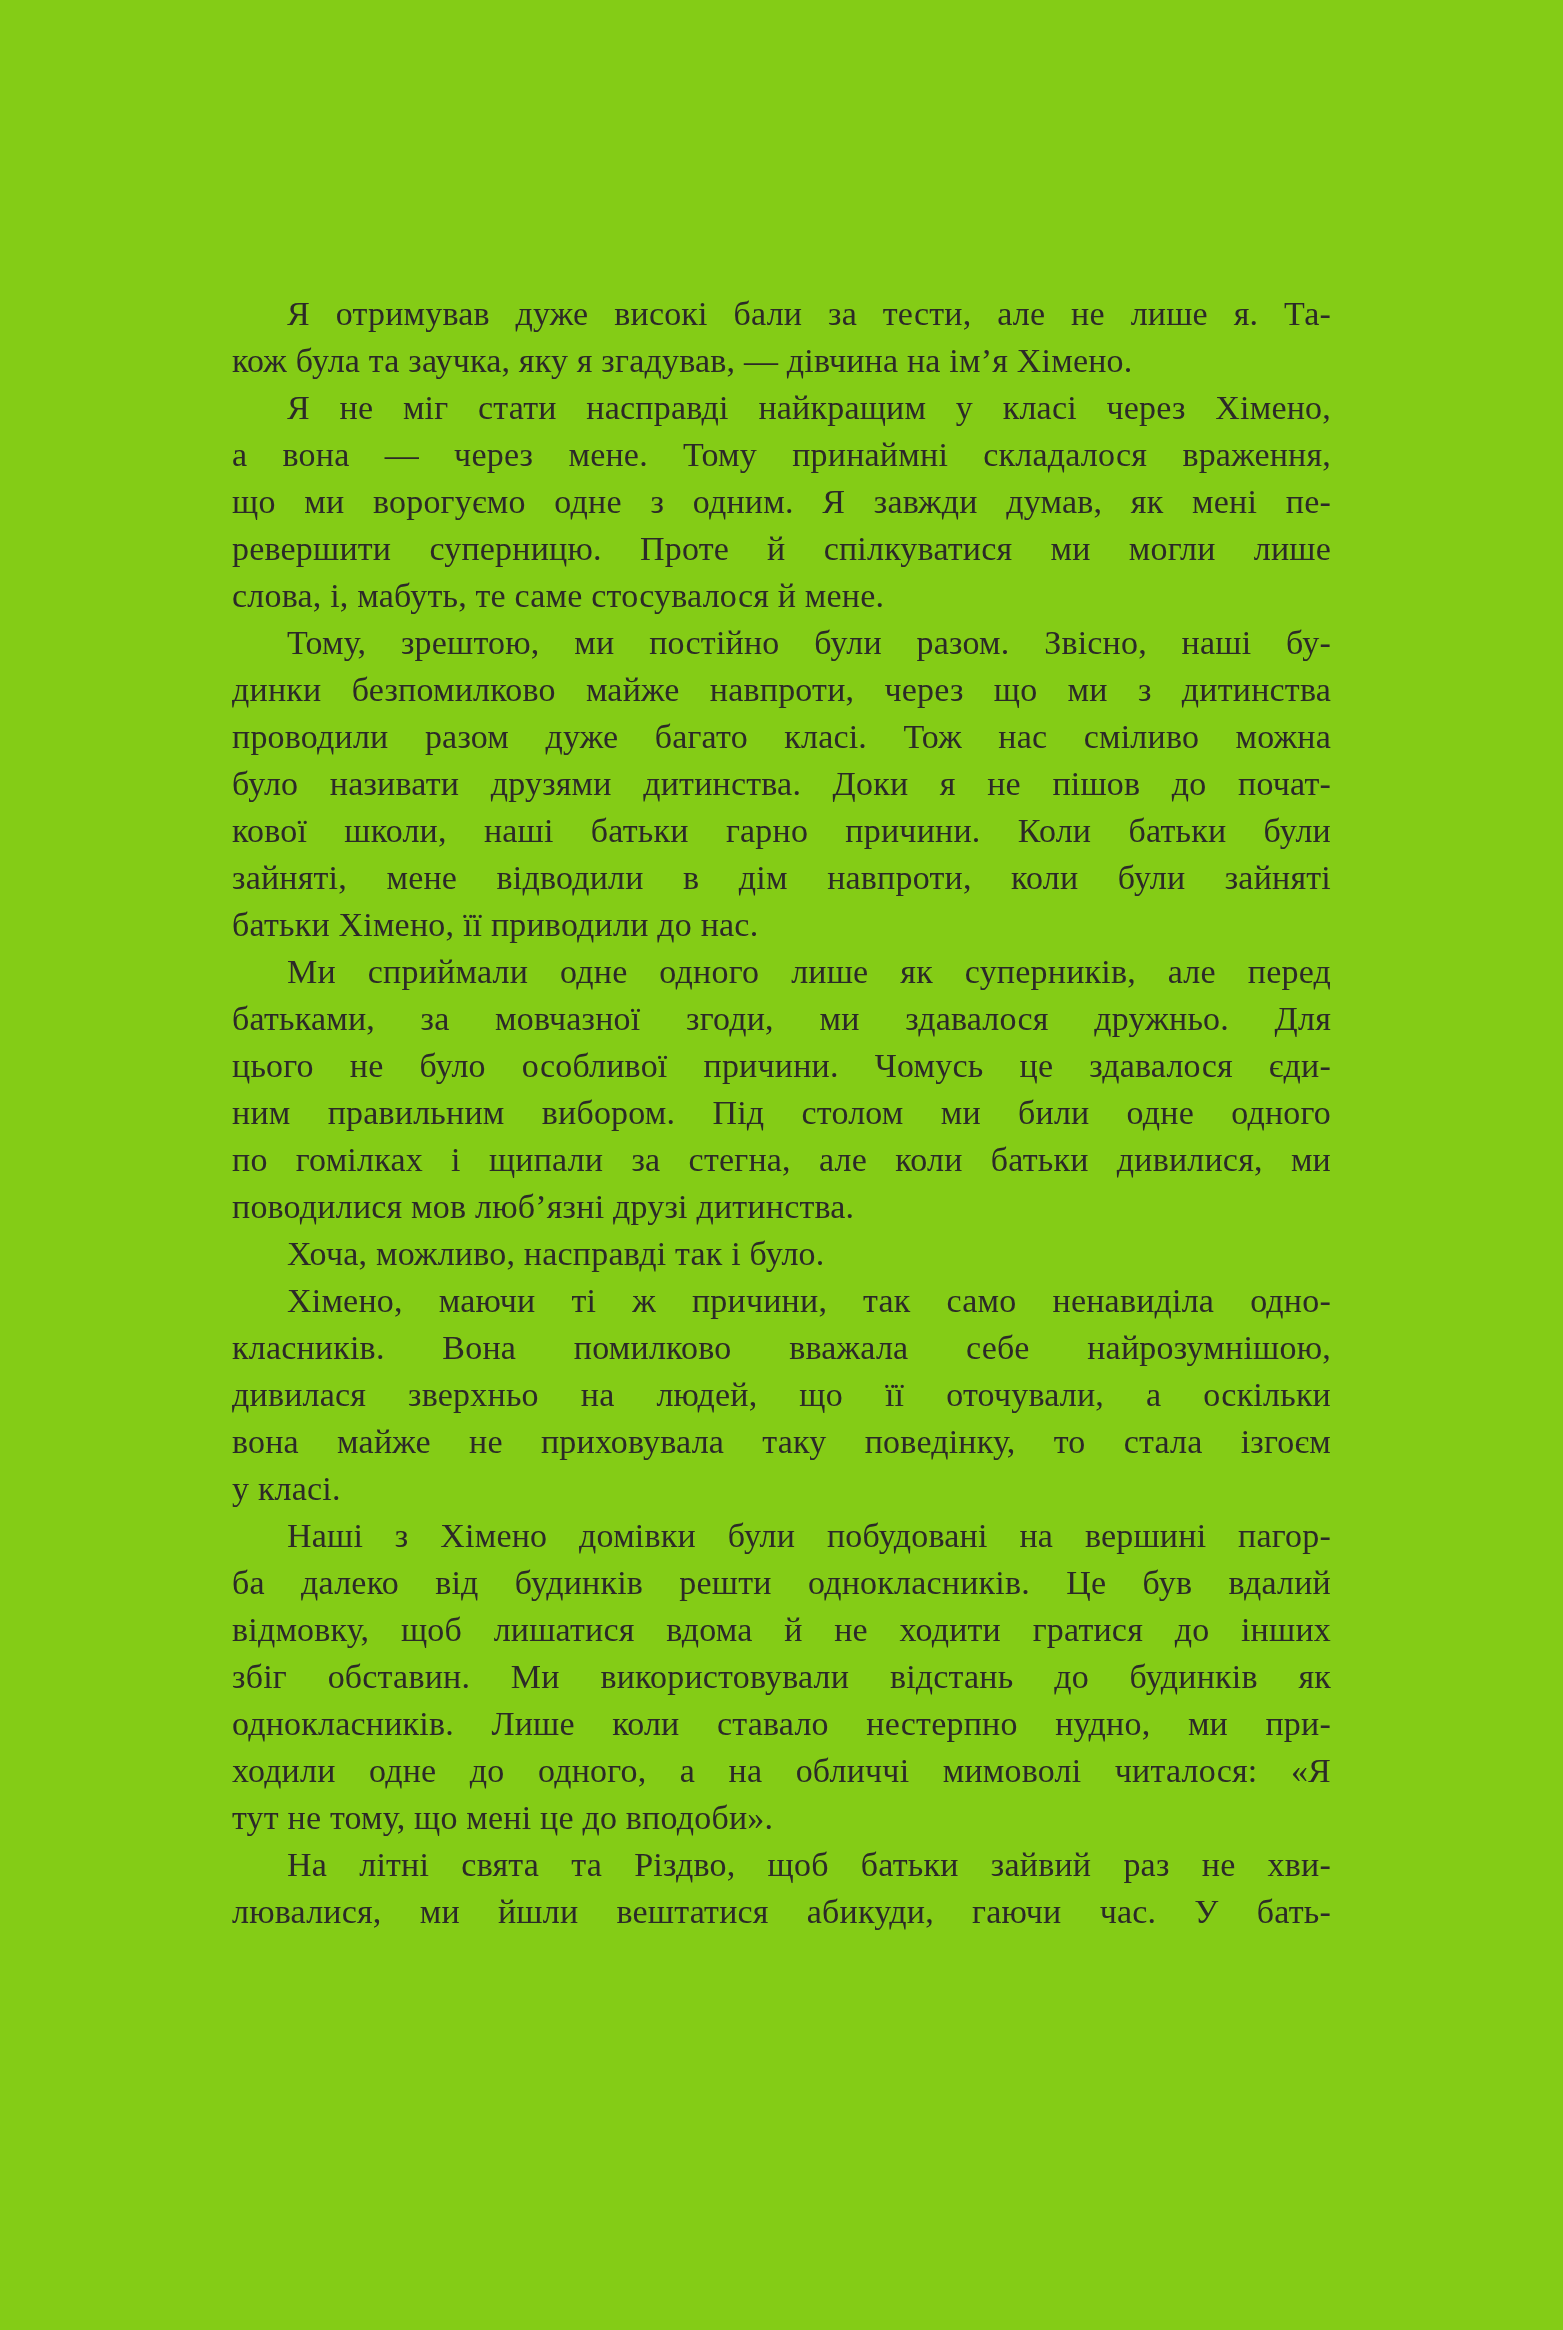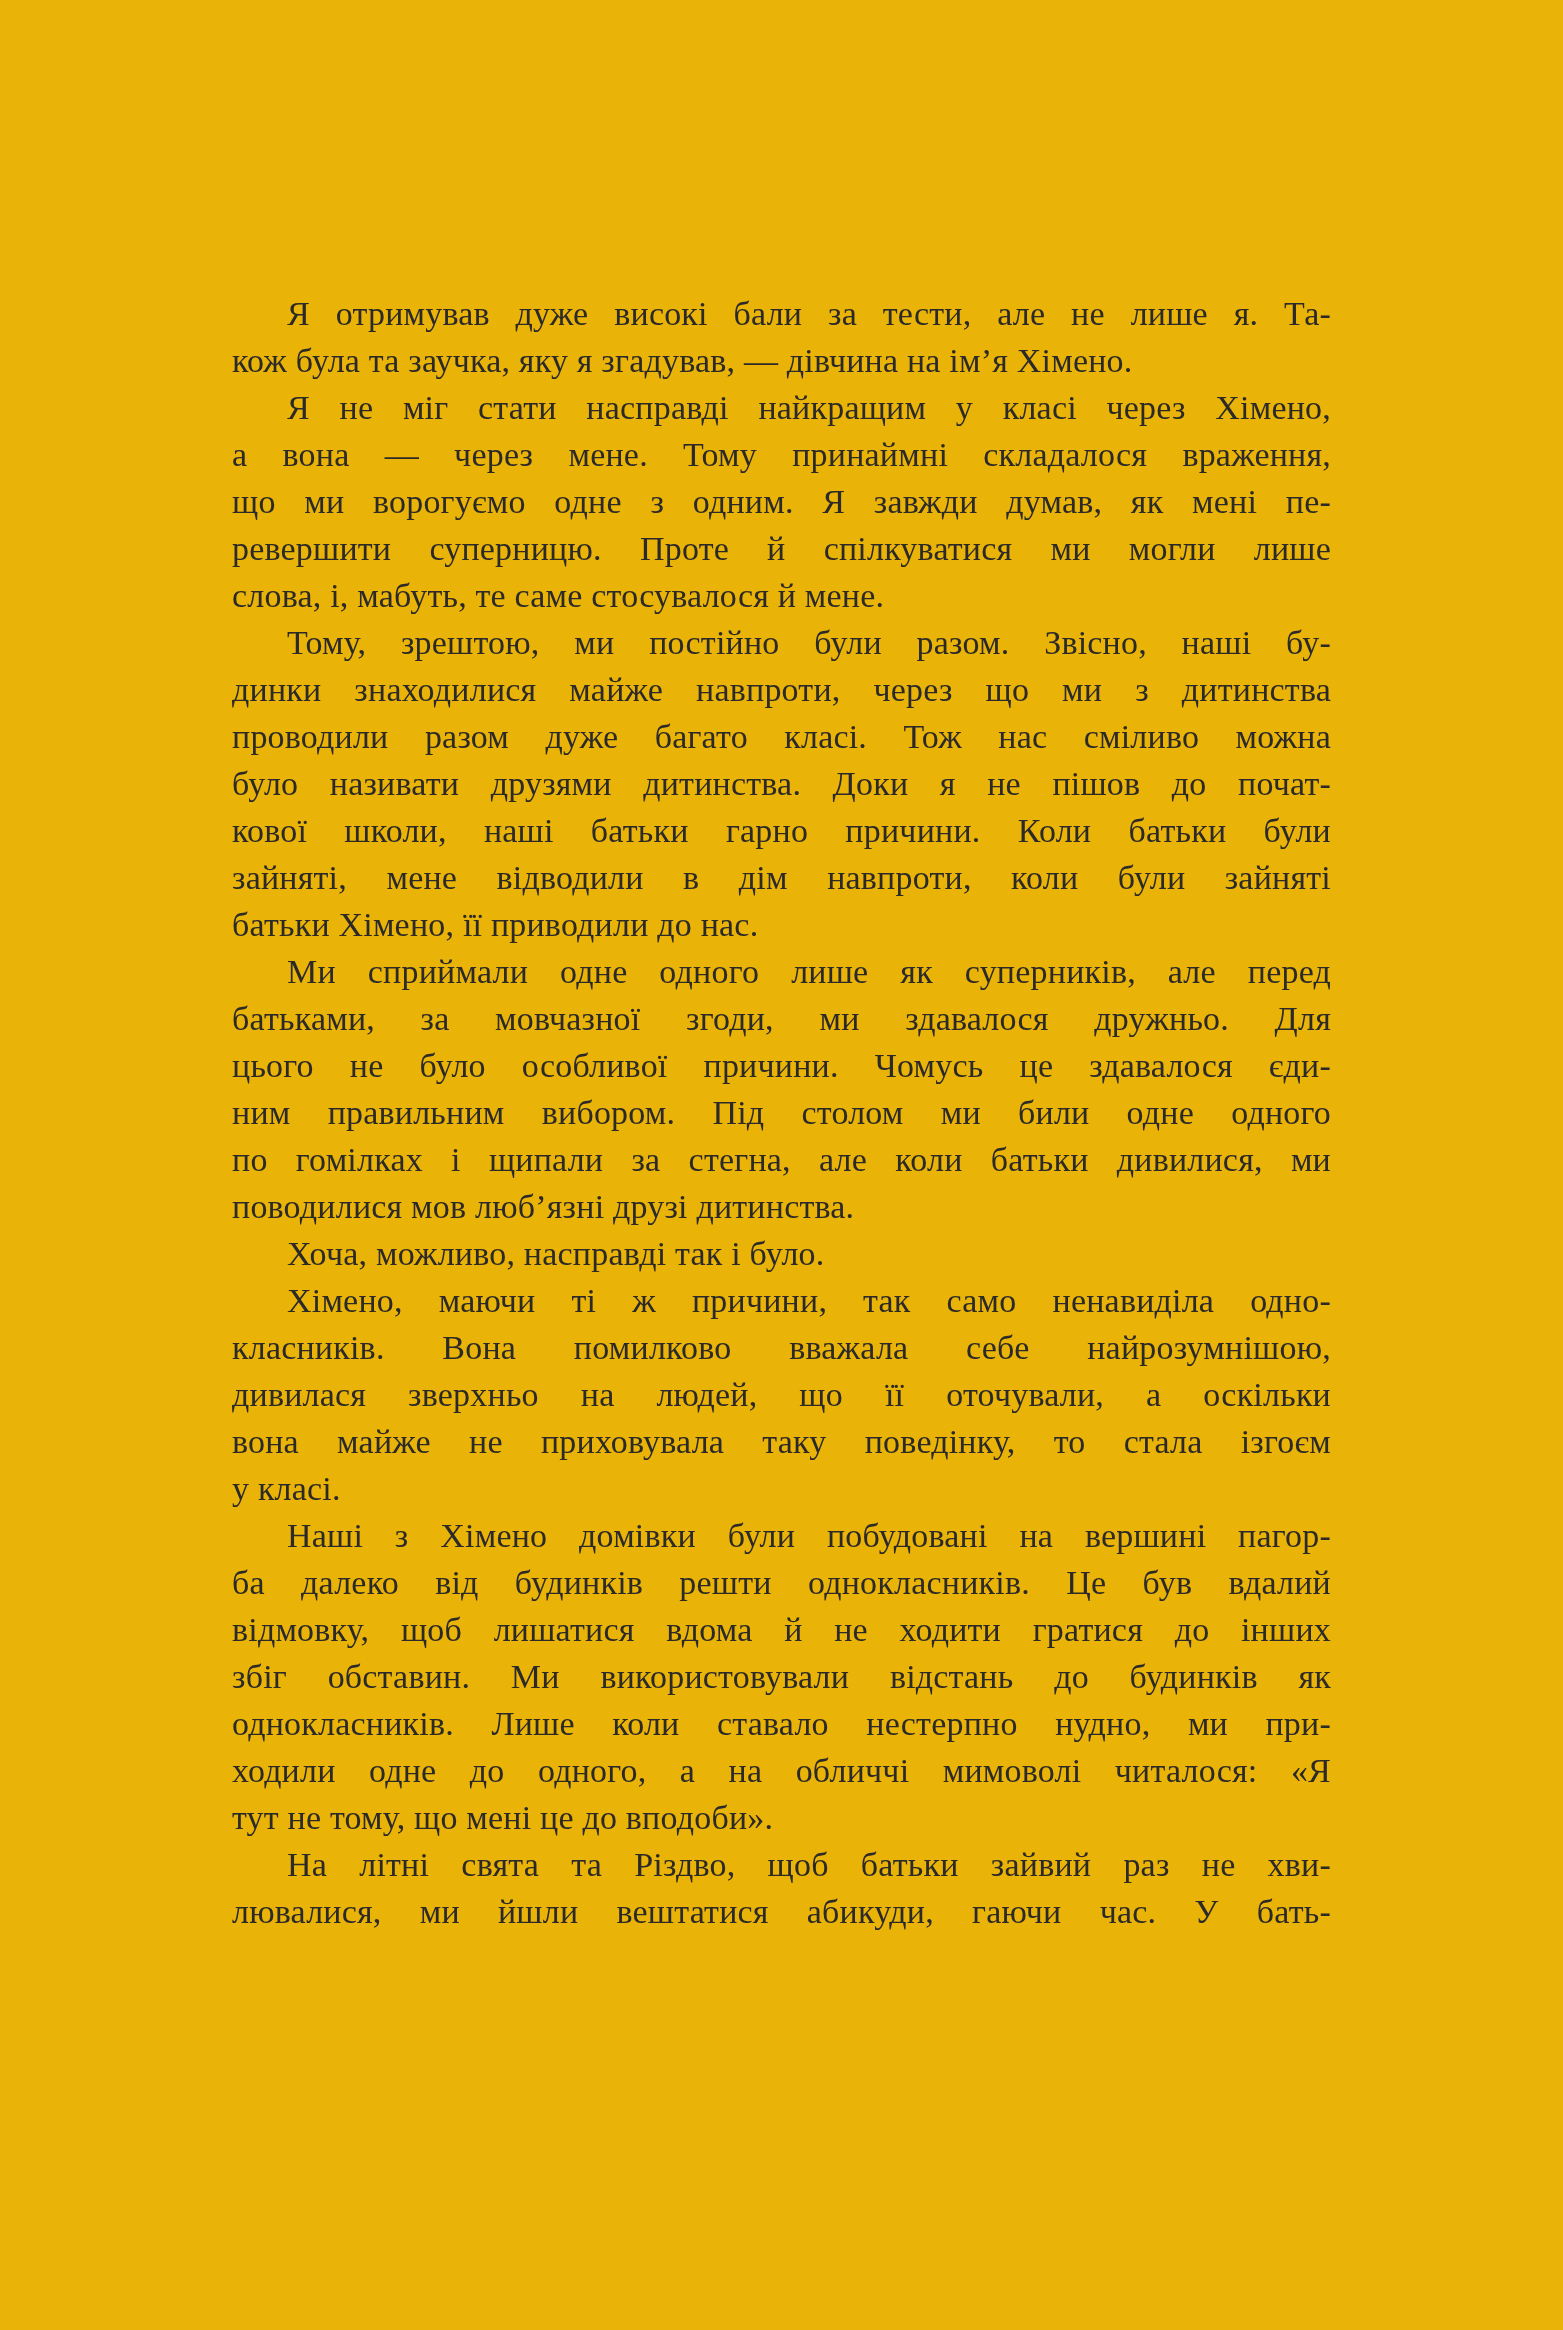--- a/index.html
+++ b/index.html
@@ -4,21 +4,21 @@
 <style>
   html, body {
     margin: 0;
     padding: 0;
     background: #ffffff;
   }
   .page {
     position: relative;
     width: 1563px;
     height: 2330px;
-    background: #eab308;
+    background: #84cc16;
     overflow: hidden;
     font-family: "Liberation Serif", "DejaVu Serif", serif;
   }
   .text-column {
     position: absolute;
     left: 232px;
     top: 290px;
     width: 1099px;
     font-size: 34px;
     line-height: 47px;
@@ -55,21 +55,21 @@
     <div class="paragraph">
       <div class="line indent">Я не міг стати насправді найкращим у класі через Хімено,</div>
       <div class="line">а вона — через мене. Тому принаймні складалося враження,</div>
       <div class="line">що ми ворогуємо одне з одним. Я завжди думав, як мені пе-</div>
       <div class="line">ревершити суперницю. Проте й спілкуватися ми могли лише</div>
       <div class="line end">слова, і, мабуть, те саме стосувалося й мене.</div>
     </div>
 
     <div class="paragraph">
       <div class="line indent">Тому, зрештою, ми постійно були разом. Звісно, наші бу-</div>
-      <div class="line">динки знаходилися майже навпроти, через що ми з дитинства</div>
+      <div class="line">динки безпомилково майже навпроти, через що ми з дитинства</div>
       <div class="line">проводили разом дуже багато класі. Тож нас сміливо можна</div>
       <div class="line">було називати друзями дитинства. Доки я не пішов до почат-</div>
       <div class="line">кової школи, наші батьки гарно причини. Коли батьки були</div>
       <div class="line">зайняті, мене відводили в дім навпроти, коли були зайняті</div>
       <div class="line end">батьки Хімено, її приводили до нас.</div>
     </div>
 
     <div class="paragraph">
       <div class="line indent">Ми сприймали одне одного лише як суперників, але перед</div>
       <div class="line">батьками, за мовчазної згоди, ми здавалося дружньо. Для</div>

